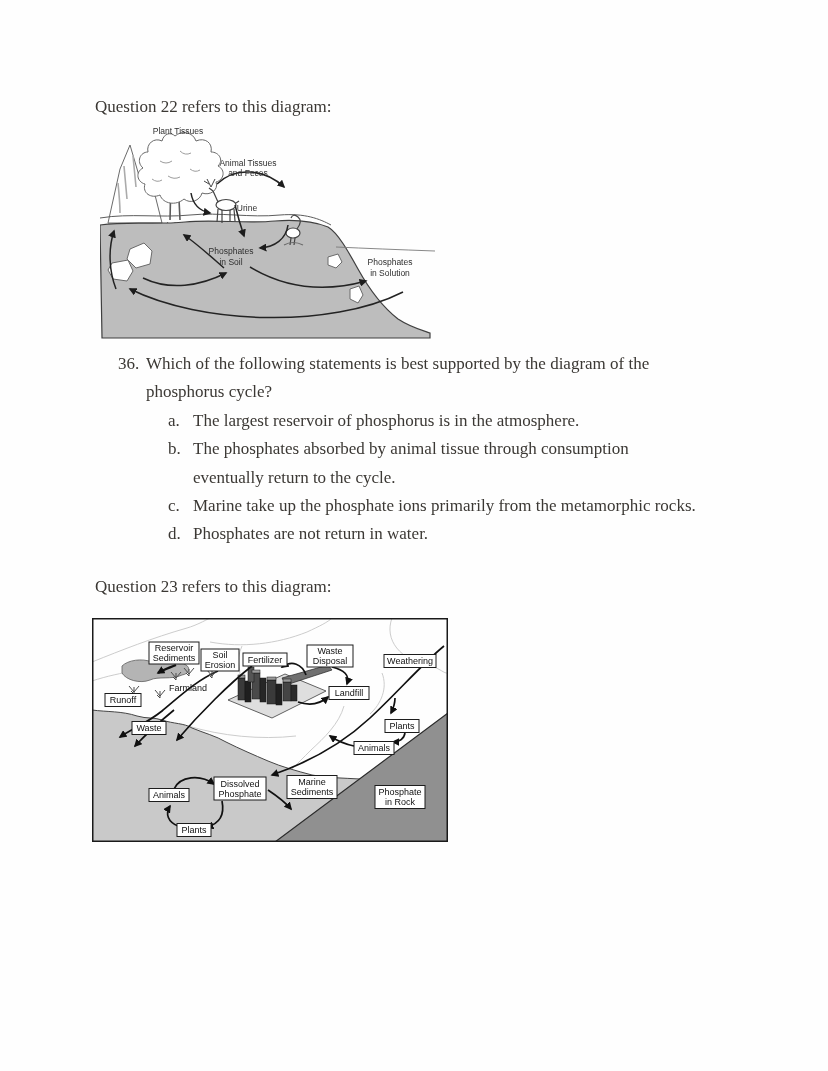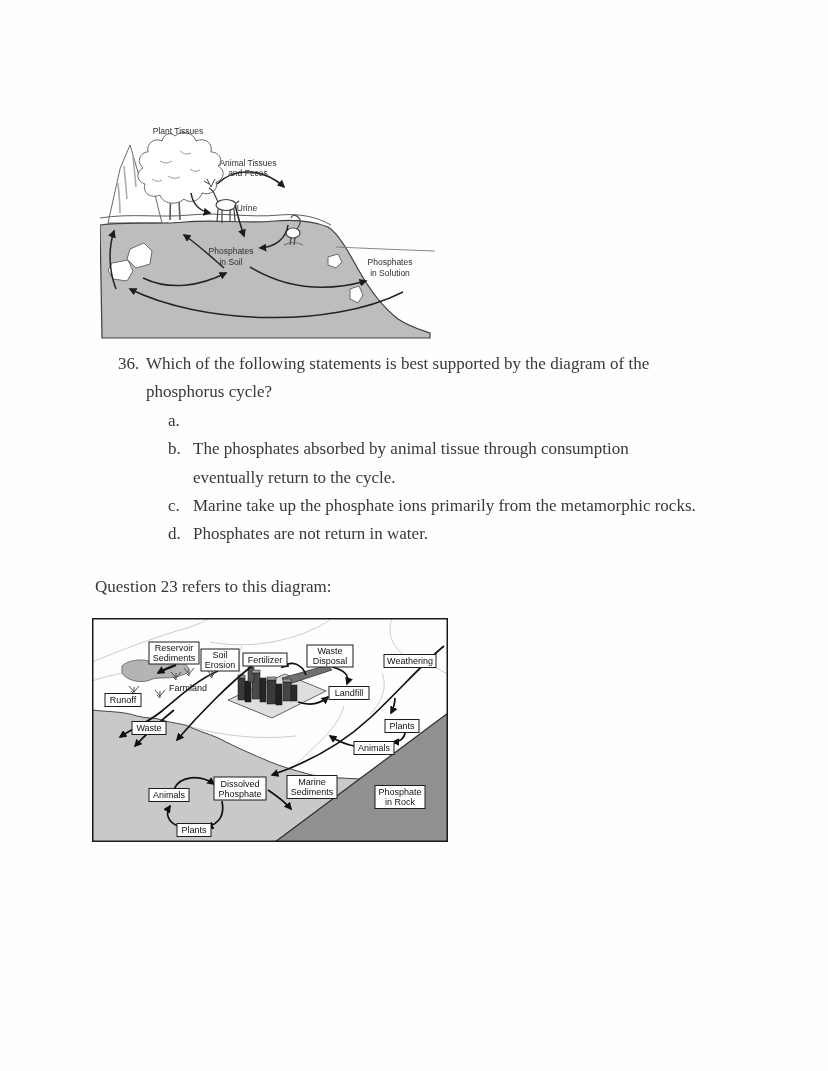--- a/index.html
+++ b/index.html
@@ -14,20 +14,21 @@
   .arrow1{fill:none;stroke:#232323;stroke-width:1.5;}
   .arrow2{fill:none;stroke:#111111;stroke-width:1.7;}
   .contour{fill:none;stroke:#c6c6c6;stroke-width:0.9;}
   .outline{fill:#ffffff;stroke:#6a6a6a;stroke-width:1;}
 </style>
 </head>
 <body>
 
 <div class="page">
 
+  <div class="tline" style="left:95px;top:96px;">Question 22 refers to this diagram:</div>
 
   <svg class="dg" style="left:100px;top:121px;" width="335" height="226" viewBox="0 0 335 226">
     <defs>
       <marker id="ah1" viewBox="0 0 10 10" refX="8" refY="5" markerWidth="8" markerHeight="8" orient="auto" markerUnits="userSpaceOnUse">
         <path d="M0,0 L10,5 L0,10 Z" fill="#1c1c1c"></path>
       </marker>
     </defs>
 
     <g>
       <path class="outline" d="M8,102 L20,48 L30,24 L40,58 L46,40 L56,78 L62,102 Z"></path>
@@ -94,20 +95,21 @@
     <text class="dlabel d1label" x="131" y="144" text-anchor="middle">in Soil</text>
     <text class="dlabel d1label" x="290" y="144" text-anchor="middle">Phosphates</text>
     <text class="dlabel d1label" x="290" y="155" text-anchor="middle">in Solution</text>
   </svg>
 
   <div class="tline" style="left:118px;top:353px;">36.</div>
   <div class="tline" style="left:146px;top:353px;">Which of the following statements is best supported by the diagram of the</div>
   <div class="tline" style="left:146px;top:381px;">phosphorus cycle?</div>
 
   <div class="tline" style="left:168px;top:410px;">a.</div>
+  <div class="tline" style="left:193px;top:410px;">The largest reservoir of phosphorus is in the atmosphere.</div>
 
   <div class="tline" style="left:168px;top:438px;">b.</div>
   <div class="tline" style="left:193px;top:438px;">The phosphates absorbed by animal tissue through consumption</div>
   <div class="tline" style="left:193px;top:467px;">eventually return to the cycle.</div>
 
   <div class="tline" style="left:168px;top:495px;">c.</div>
   <div class="tline" style="left:193px;top:495px;">Marine take up the phosphate ions primarily from the metamorphic rocks.</div>
 
   <div class="tline" style="left:168px;top:523px;">d.</div>
   <div class="tline" style="left:193px;top:523px;">Phosphates are not return in water.</div>

